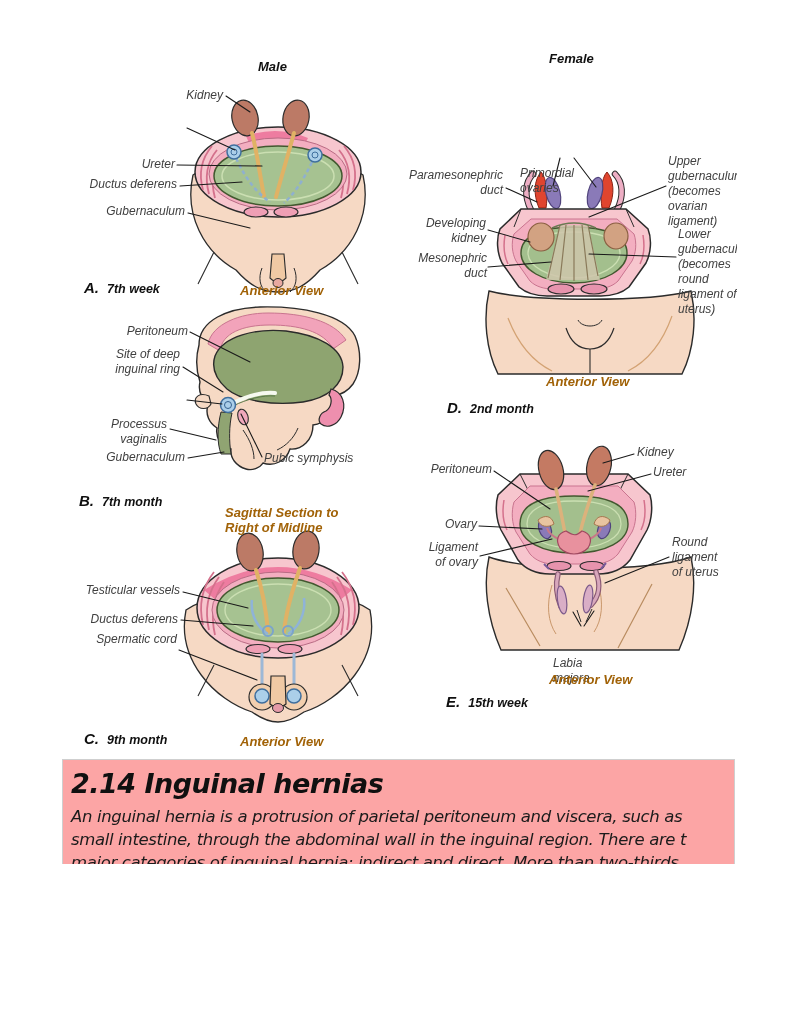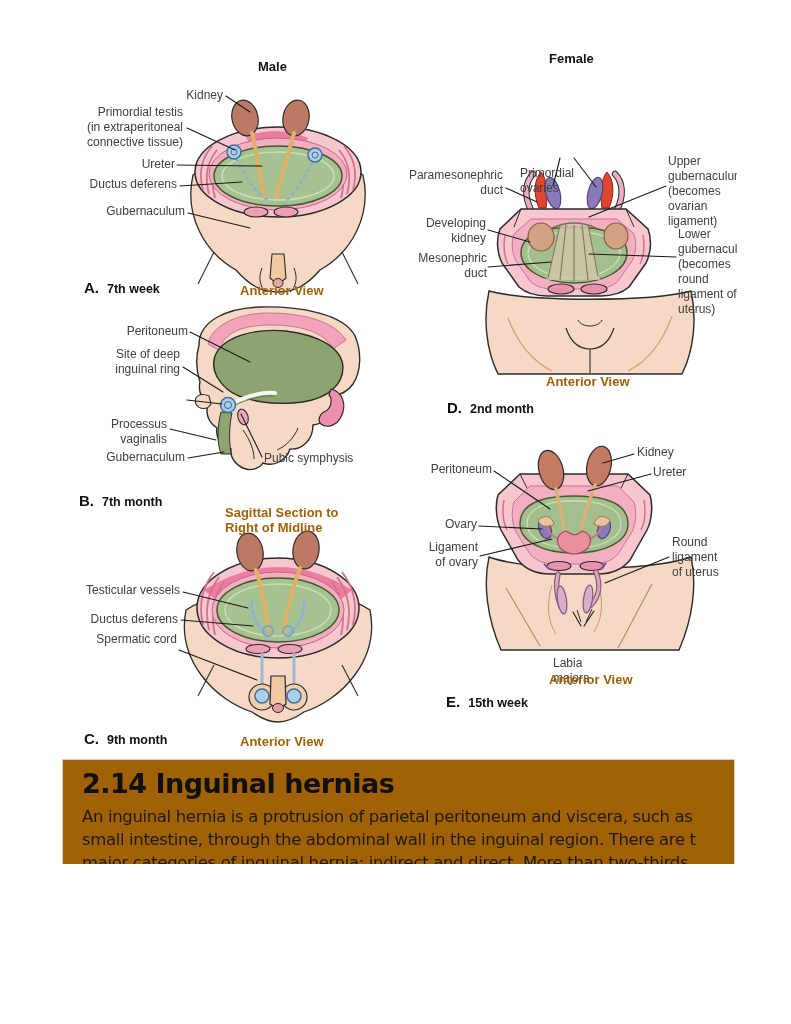--- a/index.html
+++ b/index.html
@@ -1,31 +1,31 @@
 <!DOCTYPE html>
 <html><head>
 <meta charset="utf-8">
 <style>
   html,body{margin:0;padding:0;background:#fff;}
   .page{position:relative;width:791px;height:864px;background:#ffffff;overflow:hidden;
-        font-family:"Liberation Sans",sans-serif;}
+        font-family:"Liberation Sans",sans-serif;font-style:italic;}
   
   .content{position:absolute;left:0;top:0;width:737px;height:1024px;overflow:hidden;}
   .art{position:absolute;left:0;top:0;}
   .hdr{position:absolute;font-weight:bold;font-size:13px;color:#111;white-space:nowrap;}
   .lbl{position:absolute;font-size:12px;line-height:15px;color:#404040;white-space:pre-line;}
   .ra{text-align:right;}
   .ctr{margin-top:24px;}
   .cap{position:absolute;font-weight:bold;color:#101010;white-space:nowrap;font-size:12.5px;}
   .cap .ltr{font-size:15px;}
   .cap .ctx{margin-left:8px;}
   .view{position:absolute;font-weight:bold;font-size:13px;color:#a16207;white-space:pre-line;}
   .section-box{position:absolute;left:62px;top:759px;width:673px;height:125px;
-               background:#a16207;border:1px solid #cfcfcf;box-sizing:border-box;
-               padding:7px 0 0 18px;overflow:hidden;}
+               background:#fca5a5;border:1px solid #cfcfcf;box-sizing:border-box;
+               padding:7px 0 0 7px;overflow:hidden;}
   .section-box h1{margin:2px 0 6px 1px;font-family:"DejaVu Sans",sans-serif;
                   font-weight:bold;font-size:27px;line-height:30px;letter-spacing:-0.5px;color:#101010;}
   .pline{font-family:"DejaVu Sans",sans-serif;font-size:16.5px;line-height:23px;
          letter-spacing:-0.35px;color:#1b1b1b;white-space:nowrap;margin:0 12px 0 1px;}
 </style>
 </head>
 <body>
 
 <div class="page">
 <div class="content">
@@ -217,23 +217,20 @@
       <line x1="669" y1="557" x2="605" y2="583"></line>
       <line x1="573" y1="612" x2="581" y2="626"></line>
       <line x1="594" y1="611" x2="584" y2="626"></line>
     </g>
   </svg>
 
   <div class="hdr" style="left:258px;top:59px">Male</div>
   <div class="hdr" style="left:549px;top:51px">Female</div>
 
   <div class="lbl ra" style="right:514px;top:88px">Kidney</div>
-  <div class="lbl ra" style="right:554px;top:105px">Primordial testis
-(in extraperitoneal
-connective tissue)</div>
   <div class="lbl ra" style="right:562px;top:157px">Ureter</div>
   <div class="lbl ra" style="right:560px;top:177px">Ductus deferens</div>
   <div class="lbl ra" style="right:552px;top:204px">Gubernaculum</div>
   <div class="cap" style="left:84px;top:279px">
     <span class="ltr">A.</span><span class="ctx">7th week</span>
   </div>
   <div class="view" style="left:240px;top:283px">Anterior View</div>
 
   <div class="lbl ra" style="right:549px;top:324px">Peritoneum</div>
   <div class="lbl ra" style="right:557px;top:347px">Site of deep

